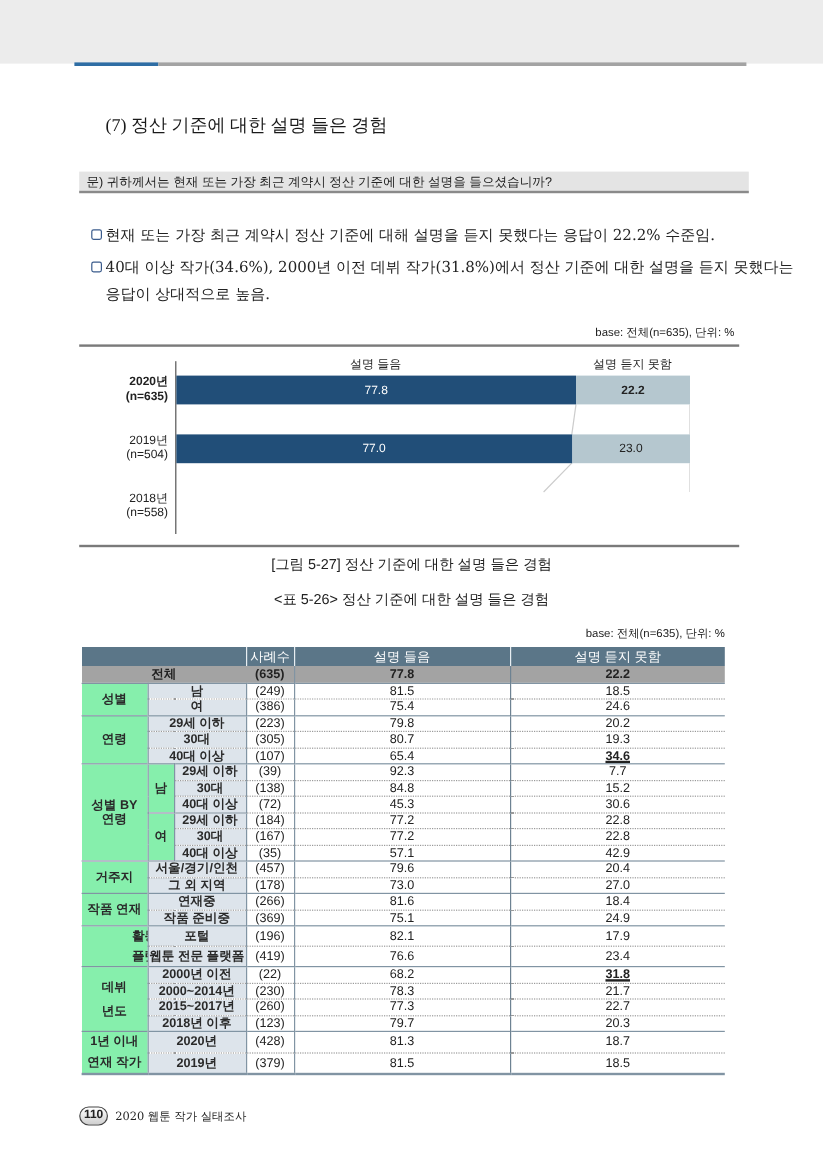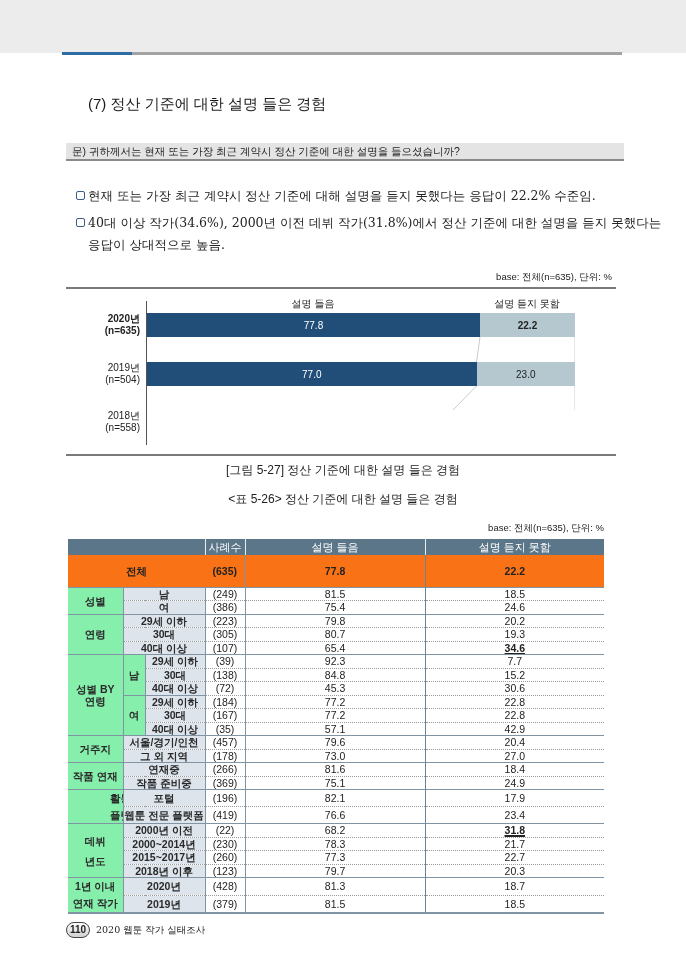--- a/index.html
+++ b/index.html
@@ -4,21 +4,21 @@
 <style>
   * { box-sizing: border-box; margin: 0; padding: 0; }
   html, body { width: 686px; height: 970px; background: #ffffff; overflow: hidden; }
   body { position: relative; font-family: "Liberation Sans", "DejaVu Sans", sans-serif; color: #222; }
 
   .top-band { position: absolute; left: 0; top: 0; width: 686px; height: 53px; background: #ececec; }
   .top-rule { position: absolute; top: 52px; height: 3px; }
   .top-rule.accent { left: 62px; width: 70px; background: #2e6da4; }
   .top-rule.rest { left: 132px; width: 490px; background: #a3a3a3; }
 
-  .section-title { position: absolute; left: 88px; top: 95px; font-size: 15px; color: #1a1a1a; white-space: nowrap; }
+  .section-title { position: absolute; left: 88px; top: 95px; font-size: 15px; color: #1a1a1a; white-space: nowrap; font-family: Liberation Serif, serif; }
 
   .question-box { position: absolute; left: 66px; top: 143px; width: 558px; height: 18px; background: #e4e4e4; border-bottom: 2px solid #8a8a8a; }
   .question-box span { position: absolute; left: 6px; top: 2px; font-size: 10.5px; color: #222; white-space: nowrap; font-family: Liberation Sans, sans-serif; }
 
   .bullet { position: absolute; left: 76px; font-size: 12.5px; color: #222; white-space: nowrap; font-family: "DejaVu Serif", serif; }
   .bullet .box { position: absolute; left: 0; top: 3px; width: 9px; height: 9px; border: 1px solid #3a5b8c; border-radius: 2px; }
   .bullet .txt { position: absolute; left: 12px; top: 0; }
   .bullet .txt2 { position: absolute; left: 12px; top: 22px; }
 
   .base-note { position: absolute; font-size: 9.5px; color: #222; white-space: nowrap; text-align: right; }
@@ -43,21 +43,21 @@
   table.data td, table.data th { padding: 0; text-align: center; vertical-align: middle; white-space: nowrap; overflow: hidden; }
   table.data th { background: #5b7688; color: #fff; font-weight: normal; height: 16px; font-size: 11px; border-left: 1px solid #e8eef2; }
   table.data th:first-child { border-left: none; }
   table.data td { height: 13.5px; line-height: 12px; border-top: 1px dotted #9a9a9a; }
   table.data td.lbl { background: #dde4eb; font-weight: bold; color: #2a2a2a; border-right: 1px solid #8194a3; }
   table.data td.grp { background: #86efac; font-weight: bold; color: #2a2a2a; border-right: 1px solid #8194a3; border-top: 1px solid #8194a3; }
   table.data td.grp span { display: block; }
   table.data td.n { border-right: 1px solid #8194a3; }
   table.data td.v1 { border-right: 1px solid #6d8292; }
   table.data tr.first td { border-top: 1px solid #8194a3; }
-  table.data tr.total td { background: #f97316; font-weight: bold; height: 32px; border-top: none; }
+  table.data tr.total td { background: #a3a3a3; font-weight: bold; height: 14px; border-top: none; }
   table.data tr.tall td { height: 16.5px; }
   table.data tr.tall2 td { height: 17px; }
   table.data tr.last td { border-bottom: 2px solid #8194a3; }
   table.data .hl { font-weight: bold; text-decoration: underline; text-decoration-thickness: 2px; }
 
   .footer-page { position: absolute; left: 66px; top: 922px; width: 24px; height: 16px; border: 1.5px solid #444; border-radius: 8px; background: linear-gradient(#ffffff, #cfcfcf); font-size: 10px; font-weight: bold; text-align: center; line-height: 13px; color: #222; }
   .footer-title { position: absolute; left: 96px; top: 924px; font-size: 9.5px; color: #222; white-space: nowrap; font-family: "DejaVu Serif", serif; text-align: center; }
 </style>
 </head>
 <body>

